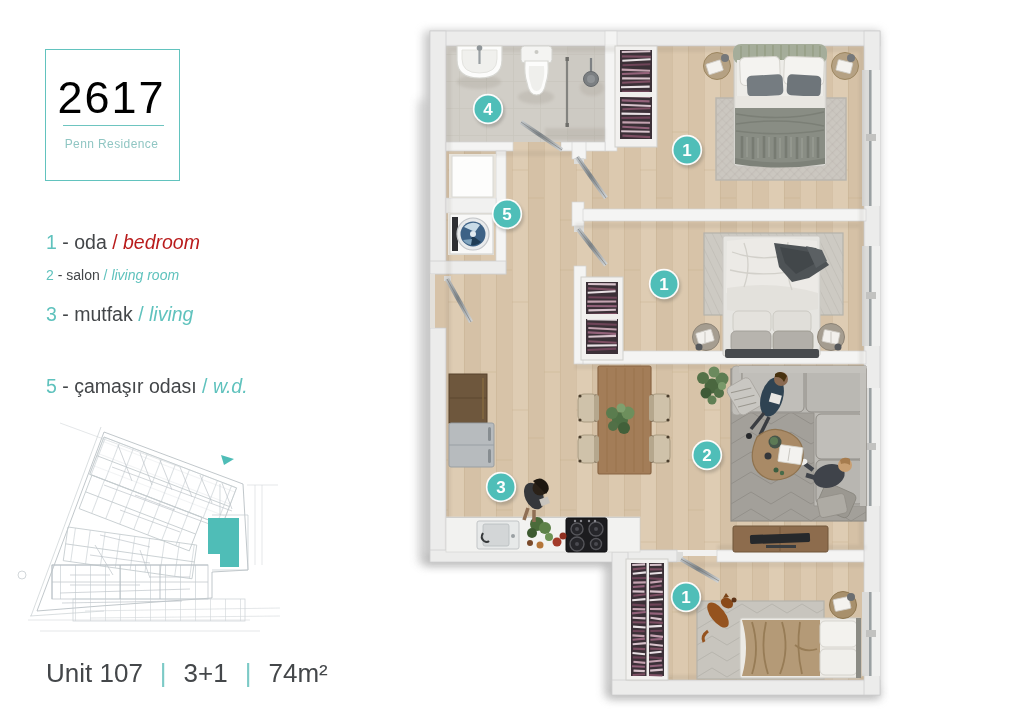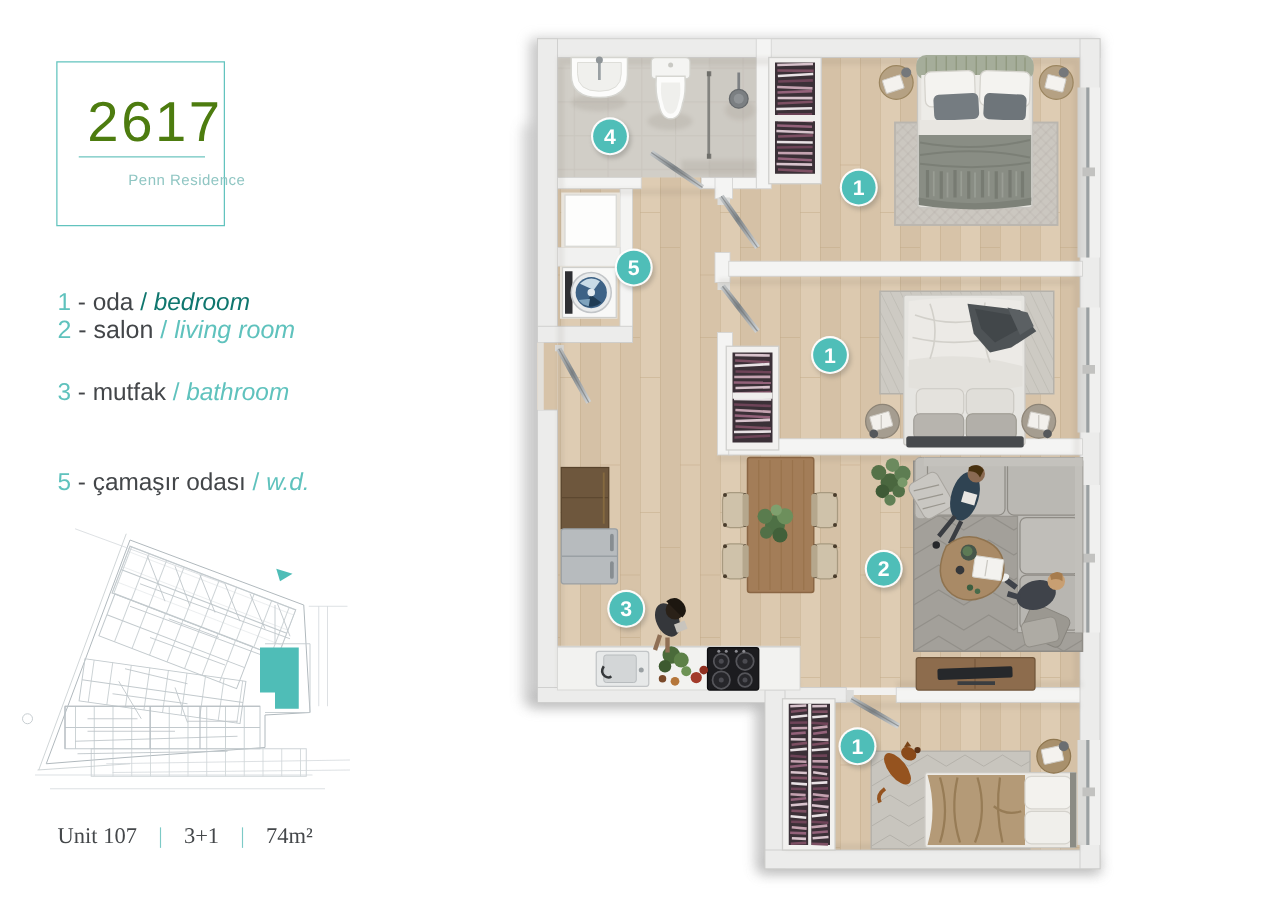--- a/index.html
+++ b/index.html
@@ -6,31 +6,31 @@
   #page{position:relative;width:1024px;height:725px;background:#ffffff;overflow:hidden;
         font-family:"Liberation Sans",sans-serif;}
   .abs{position:absolute;}
 </style>
 </head>
 <body>
 <div id="page">
 
   <div class="abs" style="left:45px;top:49px;width:133px;height:130px;border:1px solid #62c3be;"></div>
 
-  <div class="abs" style="left:45px;top:72px;width:133px;text-align:right;font-size:45px;font-weight:400;color:#4d7c0f;letter-spacing:2px;">2617</div>
+  <div class="abs" style="left:45px;top:72px;width:133px;text-align:center;font-size:45px;font-weight:400;color:#000000;letter-spacing:2px;">2617</div>
 
   <div class="abs" style="left:63px;top:125px;width:101px;height:1px;background:#6ec5c0;"></div>
 
-  <div class="abs" style="left:45px;top:137px;width:133px;text-align:center;font-size:12px;color:#90c6c3;letter-spacing:0.4px;padding-left:38px;">Penn Residence</div>
-
-  <div class="abs" style="left:46px;top:231px;font-size:19.5px;color:#434649;"><span style="color:#5fc2bd;">1</span> - oda <span style="color:#0f766e;">/ <i>bedroom</i></span></div>
-
-  <div class="abs" style="left:46px;top:253px;font-size:20px;color:#434649;"><span style="color:#5fc2bd;">2</span> - salon <span style="color:#5fc2bd;">/ <i>living room</i></span></div>
-
-  <div class="abs" style="left:46px;top:303px;font-size:19.5px;color:#434649;"><span style="color:#5fc2bd;">3</span> - mutfak <span style="color:#5fc2bd;">/ <i>bathroom</i></span></div>
+  <div class="abs" style="left:45px;top:137px;width:133px;text-align:center;font-size:12px;color:#90c6c3;letter-spacing:0.4px;">Penn Residence</div>
+
+  <div class="abs" style="left:46px;top:231px;font-size:19.5px;color:#434649;"><span style="color:#5fc2bd;">1</span> - oda <span style="color:#b91c1c;">/ <i>bedroom</i></span></div>
+
+  <div class="abs" style="left:46px;top:267px;font-size:14px;color:#434649;"><span style="color:#5fc2bd;">2</span> - salon <span style="color:#5fc2bd;">/ <i>living room</i></span></div>
+
+  <div class="abs" style="left:46px;top:303px;font-size:19.5px;color:#434649;"><span style="color:#5fc2bd;">3</span> - mutfak <span style="color:#5fc2bd;">/ <i>living</i></span></div>
 
 
   <div class="abs" style="left:46px;top:375px;font-size:19.5px;color:#434649;"><span style="color:#5fc2bd;">5</span> - çamaşır odası <span style="color:#5fc2bd;text-align:center;">/ <i>w.d.</i></span></div>
 
   <svg class="abs" style="left:0px;top:415px;" width="310" height="235" viewBox="0 0 310 235">
     <defs>
       <pattern id="units" patternUnits="userSpaceOnUse" width="15" height="300">
         <line x1="0.4" y1="0" x2="0.4" y2="300" stroke="#bfc7cb" stroke-width="0.7"></line>
       </pattern>
       <pattern id="unitsh" patternUnits="userSpaceOnUse" width="300" height="13">
@@ -83,21 +83,21 @@
         <path d="M52,150 l156,0 M52,184 l0,-34 M120,150 l0,34 M160,150 l0,34"></path>
       </g>
 
     </g>
 
     <path d="M208,103 H239 V152 H220 V139 H208 Z" fill="#4fbdb7"></path>
 
     <path d="M221,40 L234,44 L224,50 Z" fill="#4fbdb7"></path>
   </svg>
 
-  <div class="abs" style="left:46px;top:658px;font-size:18px;color:#44474a;font-family:Liberation Serif, serif;">Unit 107<span style="color:#7ccac6;padding:0 17px;">|</span>3+1<span style="color:#7ccac6;padding:0 17px;">|</span>74m²</div>
+  <div class="abs" style="left:46px;top:658px;font-size:26px;color:#44474a;">Unit 107<span style="color:#7ccac6;padding:0 17px;">|</span>3+1<span style="color:#7ccac6;padding:0 17px;">|</span>74m²</div>
 
   <svg class="abs" style="left:0px;top:0px;" width="1024" height="725" viewBox="0 0 1024 725">
     <defs>
       <pattern id="wood" patternUnits="userSpaceOnUse" width="64" height="240">
         <rect width="64" height="240" fill="#dac7ac"></rect>
         <rect x="0" width="16" height="240" fill="#decCb3"></rect>
         <rect x="16" width="16" height="240" fill="#d5c1a6"></rect>
         <rect x="32" width="16" height="240" fill="#dcc9af"></rect>
         <rect x="48" width="16" height="240" fill="#d7c3a8"></rect>
         <g stroke="#bca47f" stroke-width="0.7" opacity="0.42">

